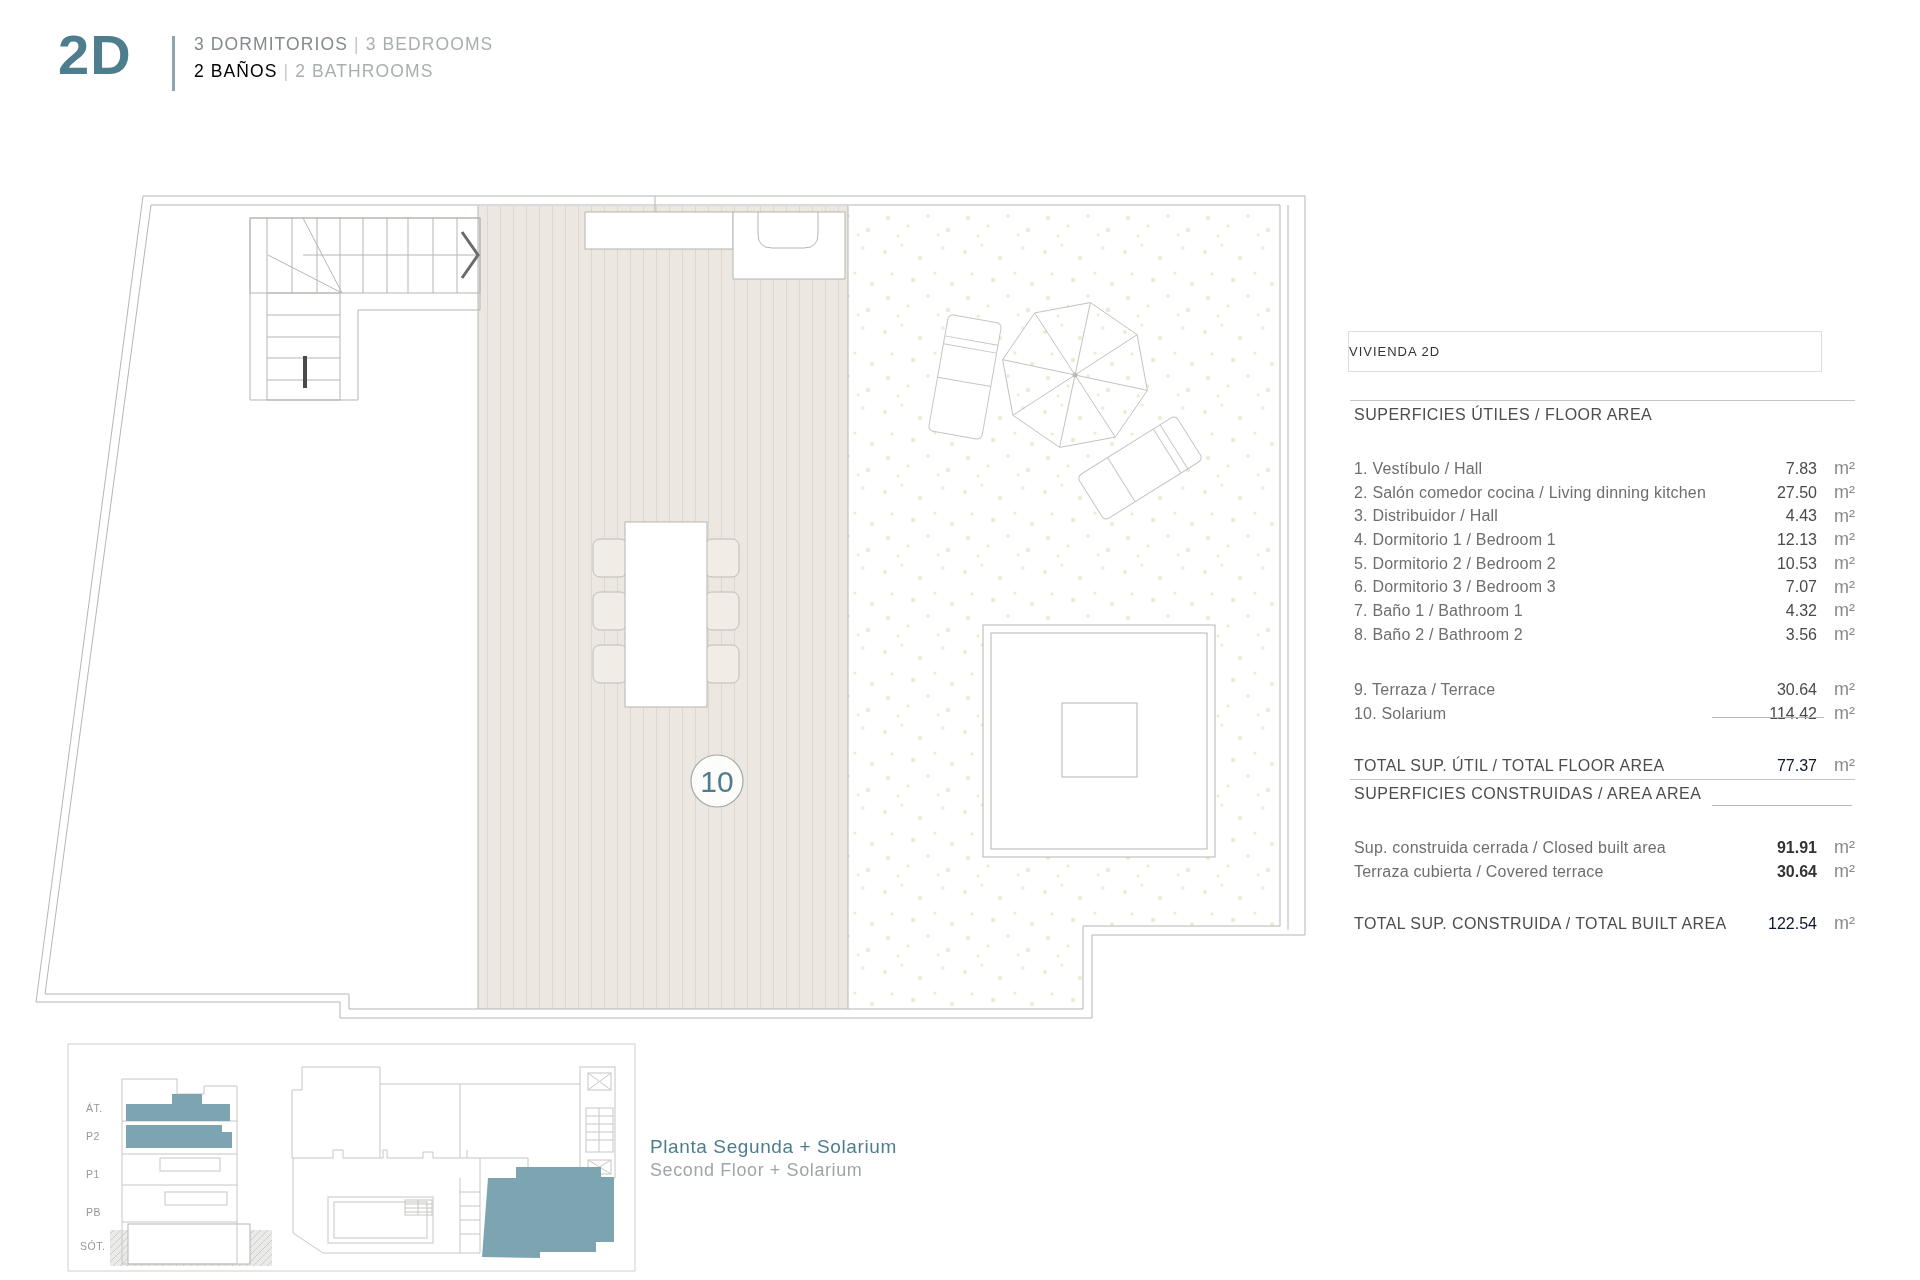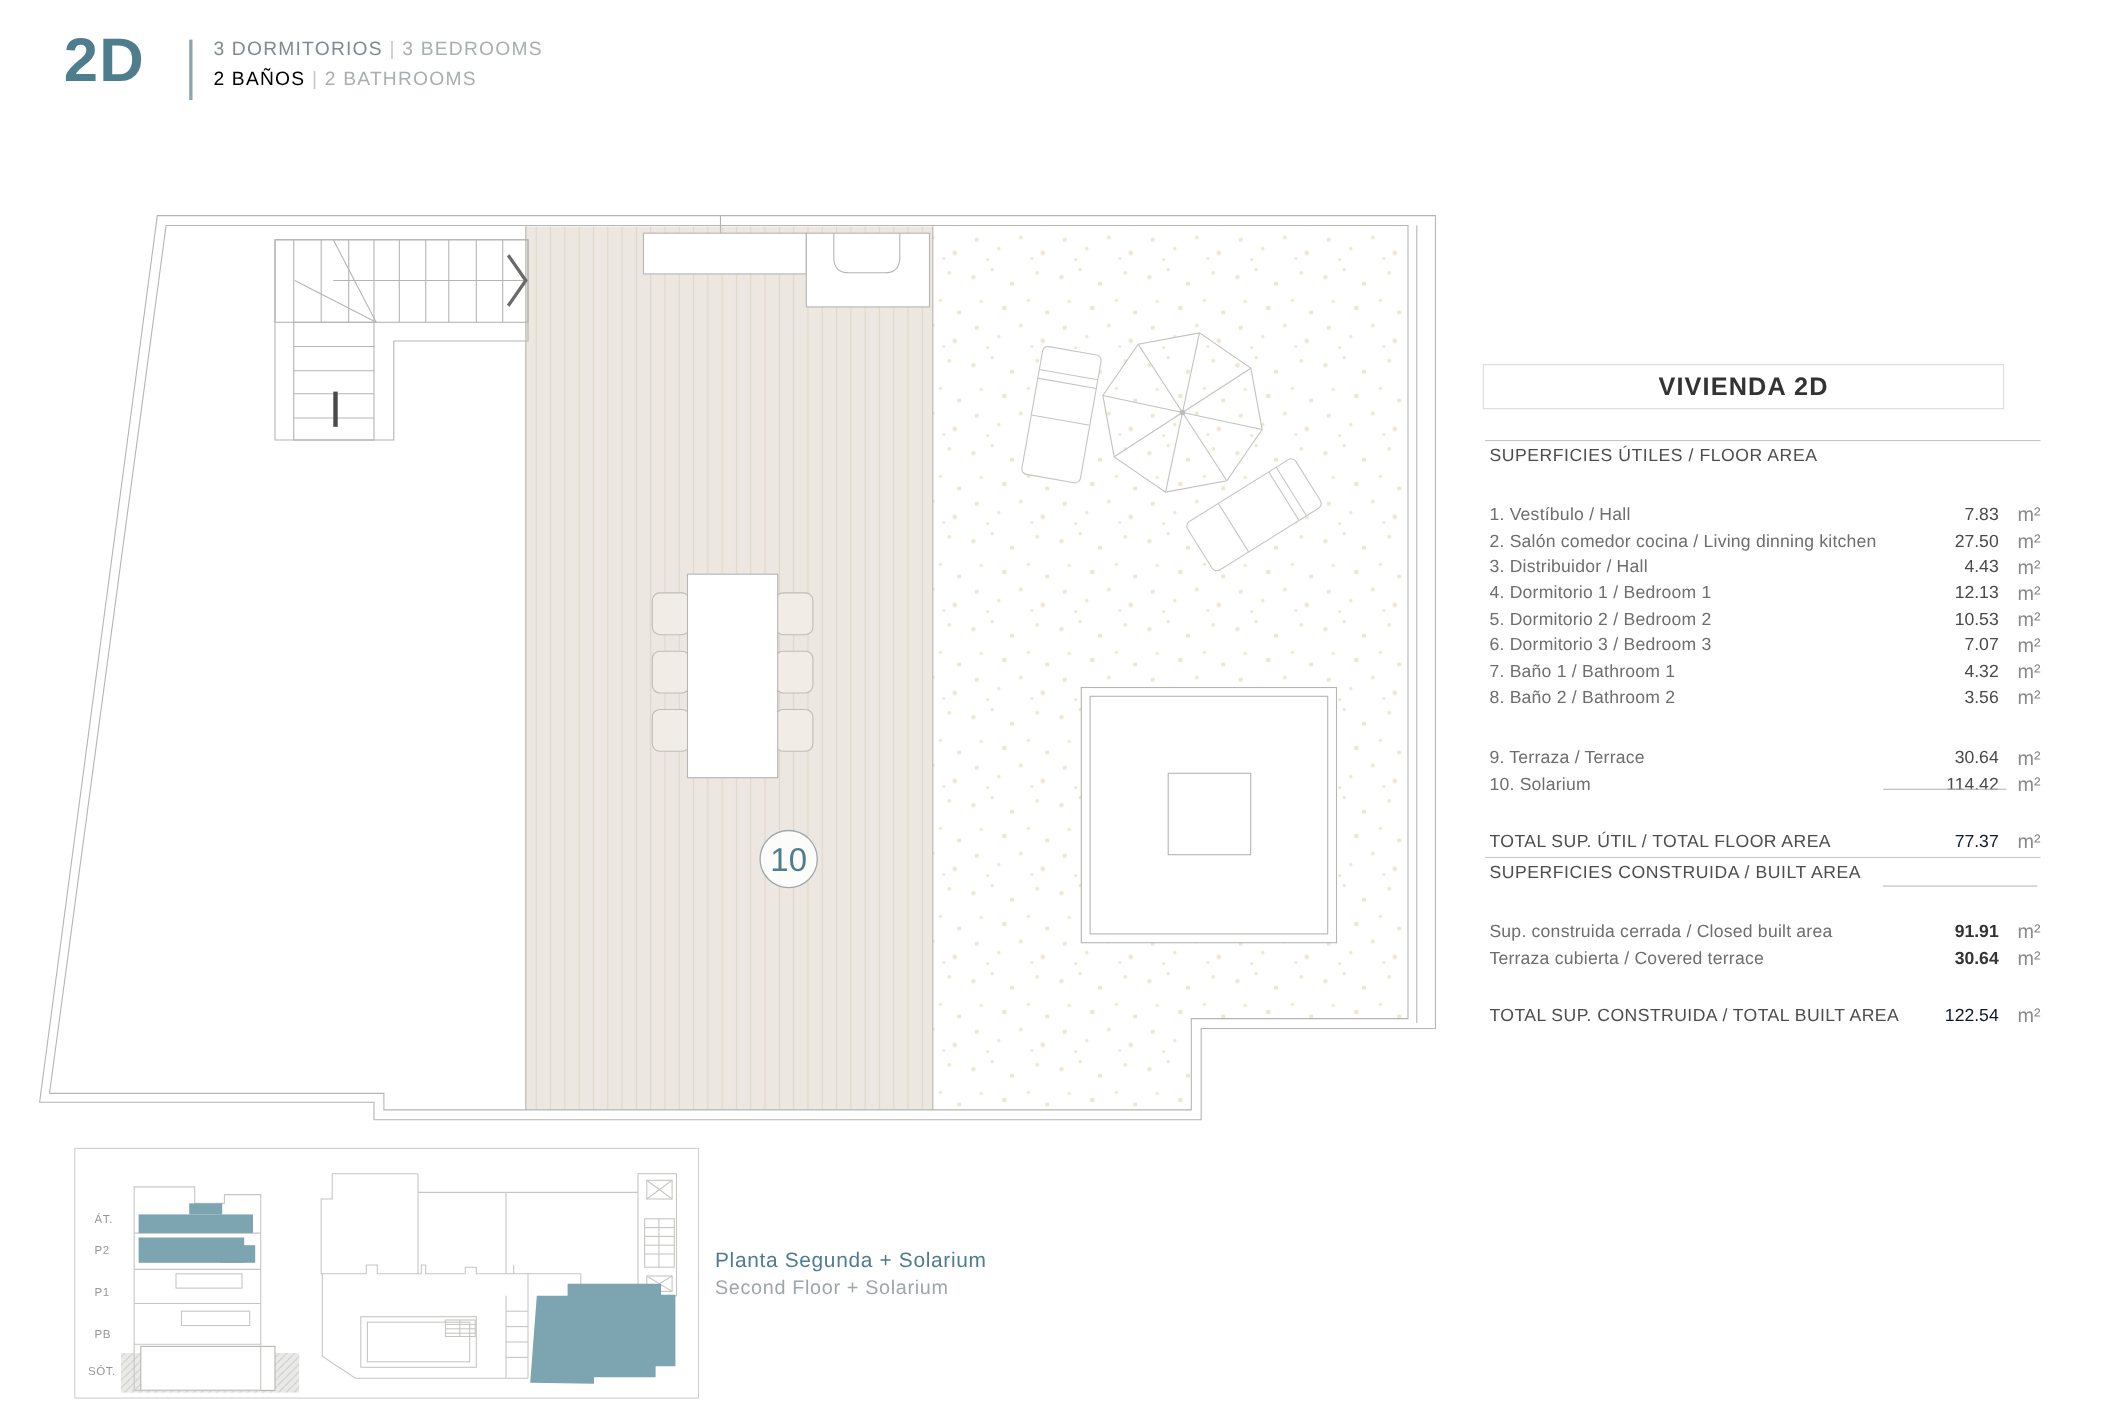--- a/index.html
+++ b/index.html
@@ -7,21 +7,21 @@
        font-family:"Liberation Sans", sans-serif;}
   .abs{position:absolute;}
   
   #logo{left:58px;top:22px;font-size:56px;font-weight:bold;color:#4e7d8e;letter-spacing:1px;}
   #logo-divider{left:172px;top:36px;width:3px;height:55px;background:#8fa5ad;}
   #hdr-lines{left:194px;top:31px;font-size:17.5px;letter-spacing:1.1px;line-height:27px;white-space:nowrap;}
   .es1{color:#828a8d;} .es2{color:#000000;} .en{color:#a9aeb0;} .sep{color:#c3c7c8;padding:0 6px;}
   
   .hairline{background:#c6c6c3;height:1px;}
   #panel-title-box{left:1348px;top:331px;width:472px;height:39px;border:1px solid #dcdcda;
-    text-align:center;line-height:39px;font-size:23px;font-weight:bold;color:#333;letter-spacing:1px;}
+    line-height:39px;font-size:13px;font-weight:normal;color:#333;letter-spacing:1px;}
   .sec-head{font-size:16px;color:#4d4d4d;letter-spacing:.5px;white-space:nowrap;}
   .rowsblk{left:1354px;width:501px;margin-top:28px;}
   .arow{height:23.7px;display:flex;align-items:center;font-size:16px;}
   .arow .lab{flex:1;color:#6e6e6e;letter-spacing:.2px;white-space:nowrap;}
   .arow .val{width:70px;text-align:right;color:#4a4a4a;}
   .arow .unit{width:38px;text-align:right;color:#8a8a8a;font-size:18px;}
   .arow.bold .val{font-weight:bold;color:#333;}
   .arow.total .lab{color:#4d4d4d;letter-spacing:.4px;}
   .arow.total .val{font-weight:normal;color:#0f172a;}
   
@@ -301,21 +301,21 @@
 <div class="abs hairline" style="left:1712px;top:717px;width:112px;background:#b9b9b6;"></div>
 <div class="abs rowsblk" style="top:726px;">
   <div class="arow total">
       <span class="lab">TOTAL SUP. ÚTIL / TOTAL FLOOR AREA</span>
       <span class="val">77.37</span>
       <span class="unit">m²</span>
     </div>
 </div>
 
 <div class="abs hairline" style="left:1350px;top:779px;width:505px;"></div>
-<div class="abs sec-head" style="left:1354px;top:785px;">SUPERFICIES CONSTRUIDA / BUILT AREA</div>
+<div class="abs sec-head" style="left:1354px;top:785px;">SUPERFICIES CONSTRUIDAS / AREA AREA</div>
 <div class="abs hairline" style="left:1712px;top:805px;width:140px;background:#b9b9b6;"></div>
 
 <div class="abs rowsblk" style="top:808px;">
   <div class="arow bold">
       <span class="lab">Sup. construida cerrada / Closed built area</span>
       <span class="val">91.91</span>
       <span class="unit">m²</span>
     </div>
   <div class="arow bold">
       <span class="lab">Terraza cubierta / Covered terrace</span>

